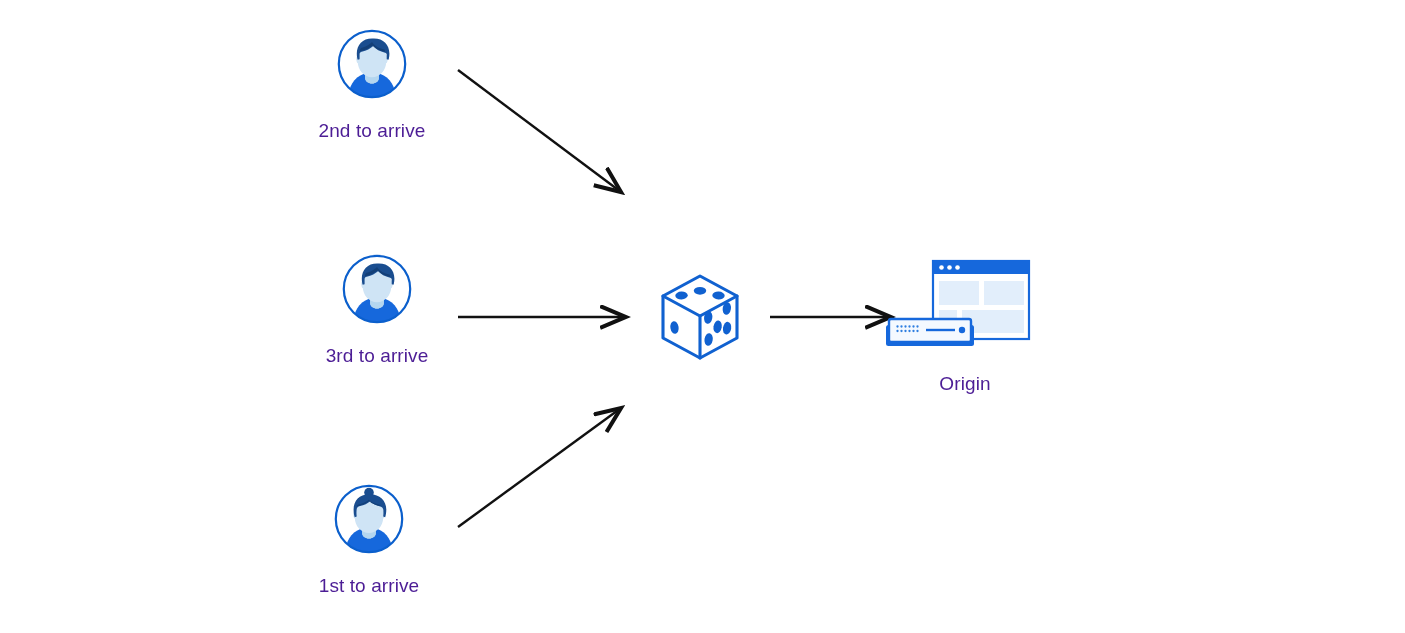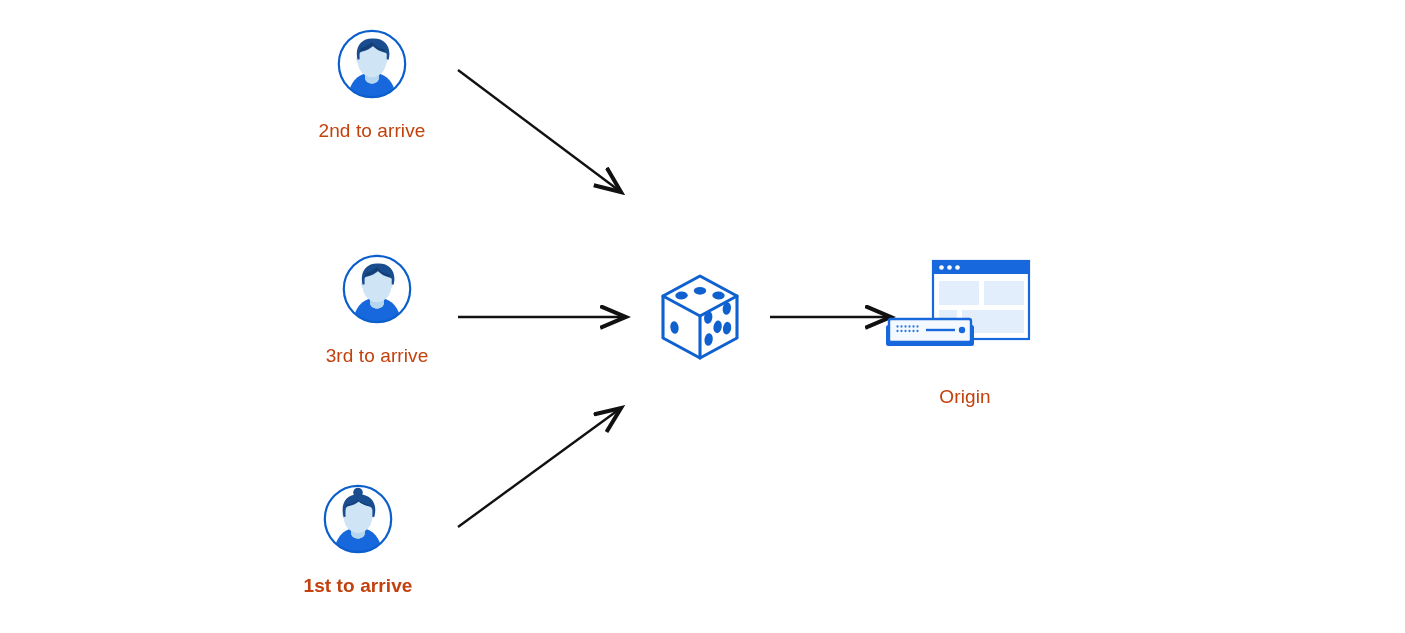--- a/index.html
+++ b/index.html
@@ -27,33 +27,33 @@
     width: 150px;
     height: 76px;
     display: flex;
     align-items: center;
     justify-content: center;
   }
   .node-label {
     width: 150px;
     text-align: center;
     font-size: 19px;
-    color: #c2410c;
+    color: #4c1d95;
     font-family: "Liberation Sans", sans-serif;
     letter-spacing: 0.1px;
     white-space: nowrap;
   }
   .avatar-label { margin-top: 18px; }
   .origin-node { width: 200px; }
   .origin-wrap {
     width: 200px;
     height: 110px;
     position: relative;
   }
-  .origin-label { width: 200px; margin-top: 28px; }
+  .origin-label { width: 200px; margin-top: 15px; }
   .dice-node { width: 110px; }
   svg { display: block; overflow: visible; }
   #arrow-layer {
     position: absolute;
     left: 0;
     top: 0;
     width: 1405px;
     height: 633px;
     pointer-events: none;
   }
@@ -122,21 +122,21 @@
           <path d="M37 12.8c-8.7 0-14.2 6.4-14.2 15.4v6.6c0 8.6 6.4 15.5 14.2 15.5s14.2-6.9 14.2-15.5v-6.6c0-9-5.5-15.4-14.2-15.4z" fill="#cfe4f5"></path>
           <path d="M37 11.4c-9.4 0-15.2 6.2-15.2 15.1 0 2.3.3 4.6.9 6.3l1.9-.5v-5.1c0-1.3.8-2.2 2.1-2.5 4.9-1.1 8.7-2.9 11.6-5.6 2.6 3.3 6.5 5.6 11.8 6.6 1 .2 1.6 1 1.6 2.1v4.5l1.8.5c.6-1.7.9-4 .9-6.3 0-8.9-6-15.1-15.4-15.1z" fill="#1a4d8f"></path>
           <path d="M25.1 21.3c3.6-.8 7.5-2.5 10.6-5.1l1.3-1.1 1.1 1.3c2.4 2.9 6.1 5 11 6 .6.1.9.4.9.9v1.5c-5.6-1-9.8-3.2-12.6-6.2-3.1 2.6-7.3 4.5-12.3 5.7v-1.3c0-.8.5-1.4 1.3-1.6z" fill="#133f77"></path>
         </g>
         <circle cx="37" cy="37" r="33.2" fill="none" stroke="#0b5fcc" stroke-width="2.2"></circle>
       </svg>
     </div>
     <div class="node-label avatar-label">3rd to arrive</div>
   </div>
 
-  <div class="node avatar-node" style="left:283px; top:481px;font-weight:bold;">
+  <div class="node avatar-node" style="left:294px; top:481px;">
     <div class="avatar-wrap">
       <svg width="74" height="74" viewBox="0 0 74 74">
         <defs>
           <clipPath id="clipC">
               <circle cx="37" cy="37" r="33.2"></circle>
             </clipPath>
         </defs>
         <circle cx="37" cy="37" r="33.2" fill="#ffffff"></circle>
         <g clip-path="url(#clipC)">
           <path d="M37 45.5c-11.4 0-20.6 7.6-22.6 18.2-.6 3.2-.8 6.4-.8 9.3h46.8c0-2.9-.2-6.1-.8-9.3C57.6 53.1 48.4 45.5 37 45.5z" fill="#1668dc"></path>

